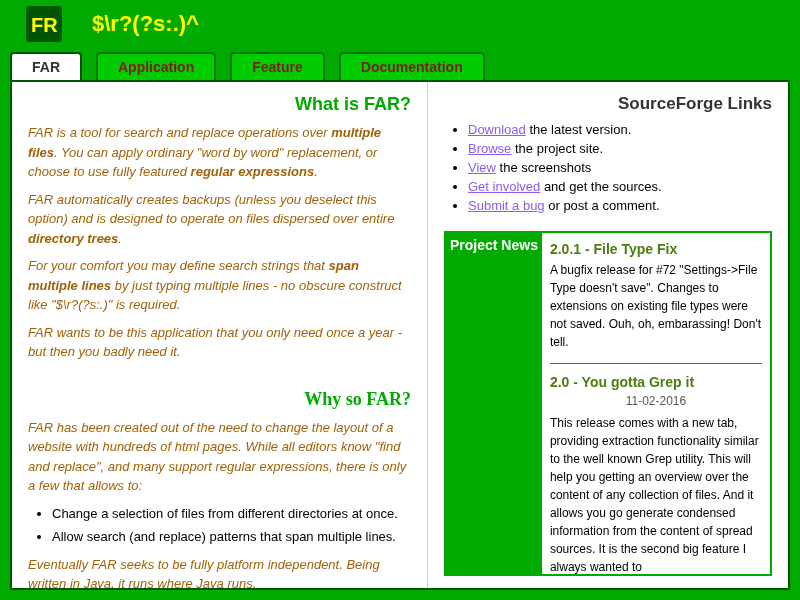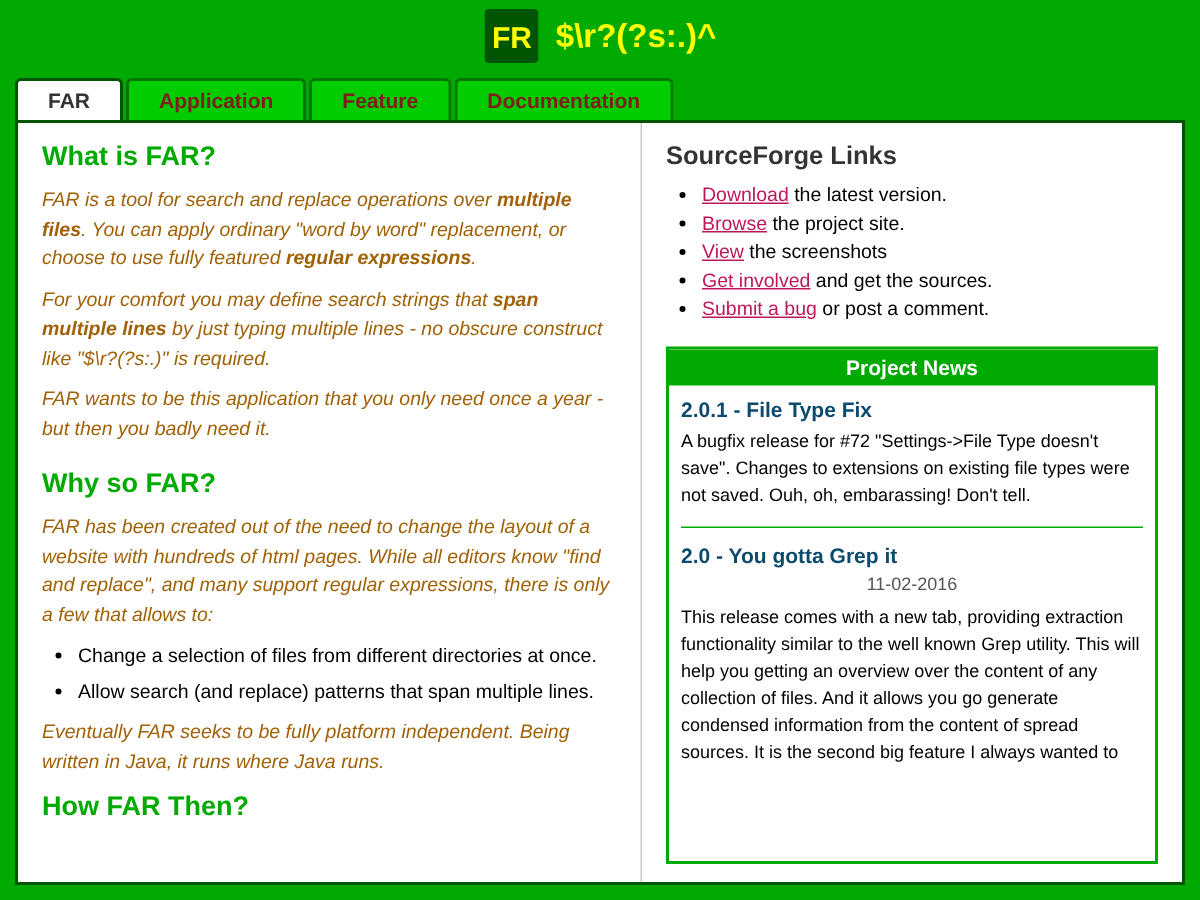--- a/index.html
+++ b/index.html
@@ -11,22 +11,21 @@
       height: 600px;
       overflow: hidden;
     }
 
     
     #header {
       background: #00aa00;
       display: flex;
       align-items: center;
       padding: 6px 26px;
-      gap: 12px;
-      justify-content: center;
+      gap: 30px;
     }
     #header-logo {
       width: 36px;
       height: 36px;
     }
     #header-title {
       color: #ffff00;
       font-size: 28px;
       font-weight: bold;
       flex: 1;
@@ -34,21 +33,21 @@
     #header-subtitle {
       color: #ffff00;
       font-size: 22px;
       font-weight: bold;
     }
 
     
     #tabs {
       display: flex;
       padding: 4px 10px 0;
-      gap: 2px;
+      gap: 14px;
       background: #00aa00;
     }
     .tab {
       padding: 5px 20px;
       border: 2px solid #008800;
       border-bottom: none;
       cursor: pointer;
       font-size: 14px;
       font-weight: bold;
       border-radius: 4px 4px 0 0;
@@ -88,20 +87,21 @@
       padding: 12px 16px;
       overflow: hidden;
       display: flex;
       flex-direction: column;
     }
 
     h2 {
       color: #00aa00;
       font-size: 18px;
       margin-bottom: 8px;
+      text-align: right;
     }
     p {
       margin-bottom: 8px;
       line-height: 1.5;
       color: #a16207;
       font-style: italic;
     }
     .bold { font-weight: bold; }
 
     
@@ -111,34 +111,34 @@
       margin-bottom: 8px;
     }
     #sf-links ul {
       list-style: disc;
       padding-left: 24px;
     }
     #sf-links li {
       margin-bottom: 4px;
     }
     #sf-links a {
-      color: #be185d;
+      color: #8b5cf6;
       text-decoration: underline;
     }
     #sf-links span {
       color: #000;
     }
 
     
     #project-news {
       margin-top: 14px;
       border: 2px solid #00aa00;
       flex: 1;
       display: flex;
-      flex-direction: column;
+      flex-direction: row;
       overflow: hidden;
     }
     #project-news-header {
       background: #00aa00;
       color: white;
       font-weight: bold;
       text-align: center;
       padding: 4px;
       font-size: 14px;
     }
@@ -146,21 +146,21 @@
       overflow-y: scroll;
       flex: 1;
       padding: 8px;
     }
     .news-item {
       margin-bottom: 12px;
     }
     .news-title {
       font-weight: bold;
       font-size: 14px;
-      color: #0c4a6e;
+      color: #4d7c0f;
       margin-bottom: 4px;
     }
     .news-date {
       text-align: center;
       color: #555;
       font-size: 12px;
       margin-bottom: 6px;
     }
     .news-body {
       font-size: 12px;
@@ -204,28 +204,31 @@
 <div id="main">
 
   <div id="left-col">
 
     <h2>What is FAR?</h2>
 
     <p>
       FAR is a tool for search and replace operations over <span class="bold">multiple files</span>. You can apply ordinary "word by word" replacement, or choose to use fully featured <span class="bold">regular expressions</span>.
     </p>
 
+    <p>
+      FAR automatically creates backups (unless you deselect this option) and is designed to operate on files dispersed over entire <span class="bold">directory trees</span>.
+    </p>
 
     <p>
       For your comfort you may define search strings that <span class="bold">span multiple lines</span> by just typing multiple lines - no obscure construct like "$\r?(?s:.)" is required.
     </p>
 
     <p>FAR wants to be this application that you only need once a year - but then you badly need it.</p>
 
-    <h2 style="margin-top:17px;">Why so FAR?</h2>
+    <h2 style="margin-top:27px;font-family:Liberation Serif, serif;">Why so FAR?</h2>
 
     <p>FAR has been created out of the need to change the layout of a website with hundreds of html pages. While all editors know "find and replace", and many support regular expressions, there is only a few that allows to:</p>
 
     <ul class="content-list">
       <li>Change a selection of files from different directories at once.</li>
       <li>Allow search (and replace) patterns that span multiple lines.</li>
     </ul>
 
     <p>Eventually FAR seeks to be fully platform independent. Being written in Java, it runs where Java runs.</p>
 

